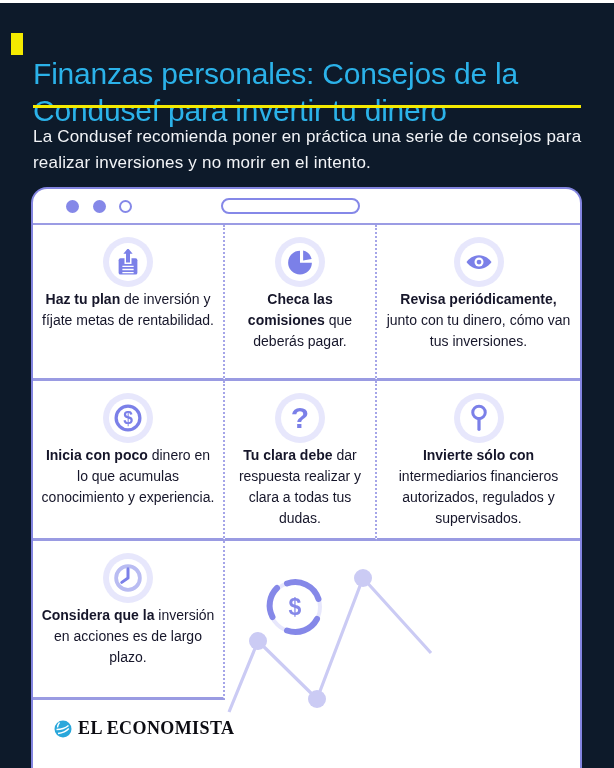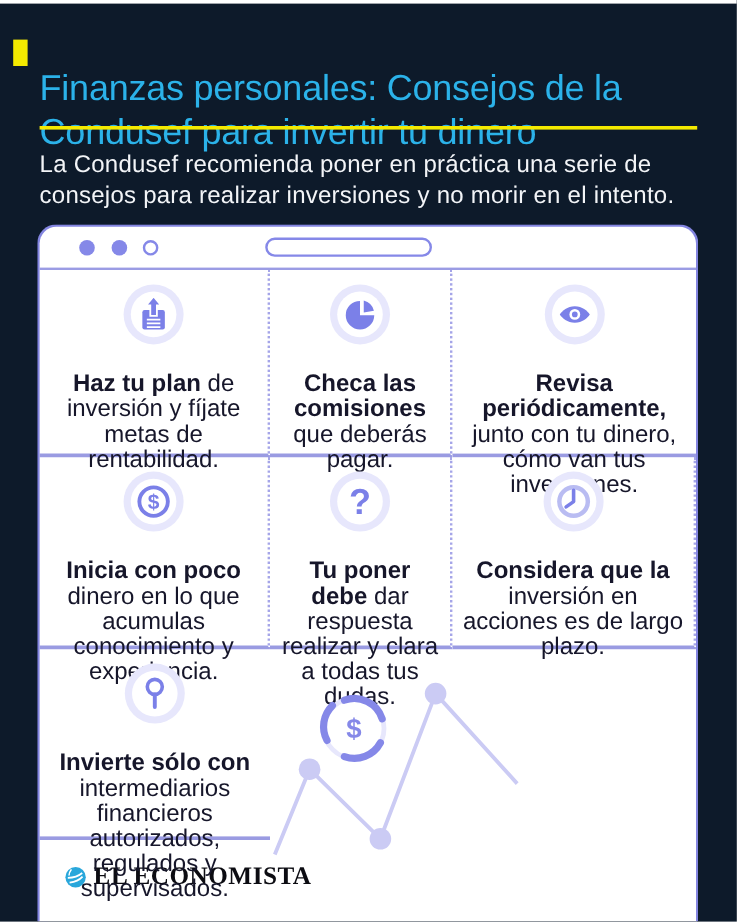--- a/index.html
+++ b/index.html
@@ -15,21 +15,21 @@
   
   .title-marker { position:absolute; left:11px; top:33px; width:12px; height:22px; background:#f4ea00; }
   .page-title {
     position:absolute; left:33px; top:25px; width:560px;
     font-size:30px; font-weight:400; line-height:37px;
     color:#2bb2e9; letter-spacing:-0.2px;margin-top:30px;
   }
   .title-rule { position:absolute; left:33px; top:105px; width:548px; height:3px; background:#f4ea00; }
   .subtitle {
     position:absolute; left:33px; top:124px; width:558px;
-    font-size:20px; line-height:26px; font-weight:400;
+    font-size:17px; line-height:26px; font-weight:400;
     color:#f2f4f7; letter-spacing:0.2px;
   }
 
   
   .window {
     position:absolute; left:31px; top:187px; width:551px; height:581px;
     background:#ffffff; border:2px solid #8385e0;
     border-bottom:none;
     border-radius:16px 16px 0 0;
   }
@@ -57,38 +57,38 @@
     position:relative; width:50px; height:50px; margin:0 auto;
     border-radius:50%; background:#e7e7fc;
   }
   .badge::before {
     content:""; position:absolute; left:6px; top:6px; width:38px; height:38px;
     border-radius:50%; background:#ffffff;
   }
   .badge svg { position:absolute; left:10px; top:10px; width:30px; height:30px; z-index:1; overflow:visible; }
 
   .tip-text {
-    margin-top:23px; font-size:20px; line-height:21px; color:#16162a;
+    margin-top:2px; font-size:14px; line-height:21px; color:#16162a;
   }
   .tip-text b { font-weight:700; }
 
   
   .illus { position:relative; }
   .illus svg { position:absolute; left:0; top:0; overflow:visible; }
 
   
   .window-footer {
     display:flex; justify-content:space-between; align-items:flex-start;
     padding:18px 21px 0 21px; height:70px;
   }
   .source-label { font-size:15.5px; letter-spacing:0.4px; color:#26263a; }
   .brand { display:flex; align-items:center; gap:6px; }
   .brand-name {
     font-family:"Liberation Serif", serif; font-weight:700;
-    font-size:21px; letter-spacing:0.4px; color:#0c0c12;
+    font-size:18px; letter-spacing:0.4px; color:#0c0c12;
   }
 </style>
 </head>
 <body>
 
 <div class="top-strip"></div>
 
 <div class="title-marker"></div>
 <h1 class="page-title">Finanzas personales: Consejos de la Condusef para invertir tu dinero</h1>
 <div class="title-rule"></div>
@@ -146,41 +146,41 @@
       </div>
       <p class="tip-text"><b>Inicia con poco</b><span> dinero en lo que acumulas conocimiento y experiencia.</span></p>
     </div>
 
     <div class="cell v-div h-div">
       <div class="badge">
         <svg viewBox="0 0 24 24">
           <text x="12" y="20" text-anchor="middle" font-family="Liberation Sans, sans-serif" font-size="24" font-weight="bold" fill="#7b80e8">?</text>
         </svg>
       </div>
-      <p class="tip-text"><b>Tu poner debe</b><span> dar respuesta realizar y clara a todas tus dudas.</span></p>
+      <p class="tip-text"><b>Tu clara debe</b><span> dar respuesta realizar y clara a todas tus dudas.</span></p>
+    </div>
+
+    <div class="cell h-div">
+      <div class="badge">
+        <svg viewBox="0 0 24 24">
+          <circle cx="12" cy="7.5" r="5" fill="none" stroke="#7b80e8" stroke-width="2.4"></circle>
+          <path d="M12 12.5 V21" stroke="#7b80e8" stroke-width="2.6" stroke-linecap="round"></path>
+        </svg>
+      </div>
+      <p class="tip-text"><b>Invierte sólo con</b><span> intermediarios financieros autorizados, regulados y supervisados.</span></p>
     </div>
 
     <div class="cell v-div h-div">
       <div class="badge">
         <svg viewBox="0 0 24 24">
           <circle cx="12" cy="12" r="9.5" fill="none" stroke="#b9bcf2" stroke-width="3"></circle>
           <path d="M12 12 V4.5 M12 12 L7 15.5" stroke="#7b80e8" stroke-width="2.4" stroke-linecap="round"></path>
         </svg>
       </div>
       <p class="tip-text"><b>Considera que la</b><span> inversión en acciones es de largo plazo.</span></p>
-    </div>
-
-    <div class="cell h-div">
-      <div class="badge">
-        <svg viewBox="0 0 24 24">
-          <circle cx="12" cy="7.5" r="5" fill="none" stroke="#7b80e8" stroke-width="2.4"></circle>
-          <path d="M12 12.5 V21" stroke="#7b80e8" stroke-width="2.6" stroke-linecap="round"></path>
-        </svg>
-      </div>
-      <p class="tip-text"><b>Invierte sólo con</b><span> intermediarios financieros autorizados, regulados y supervisados.</span></p>
     </div>
 
 
     <div class="cell illus">
       <svg width="206" height="182" viewBox="0 0 206 182">
         <polyline points="4,171 33,100 92,158 138,37 206,112" fill="none" stroke="#cbcbf4" stroke-width="3.2" stroke-linejoin="round"></polyline>
         <circle cx="33" cy="100" r="9" fill="#cbcbf4"></circle>
         <circle cx="92" cy="158" r="9" fill="#cbcbf4"></circle>
         <circle cx="138" cy="37" r="9" fill="#cbcbf4"></circle>
         <g>

